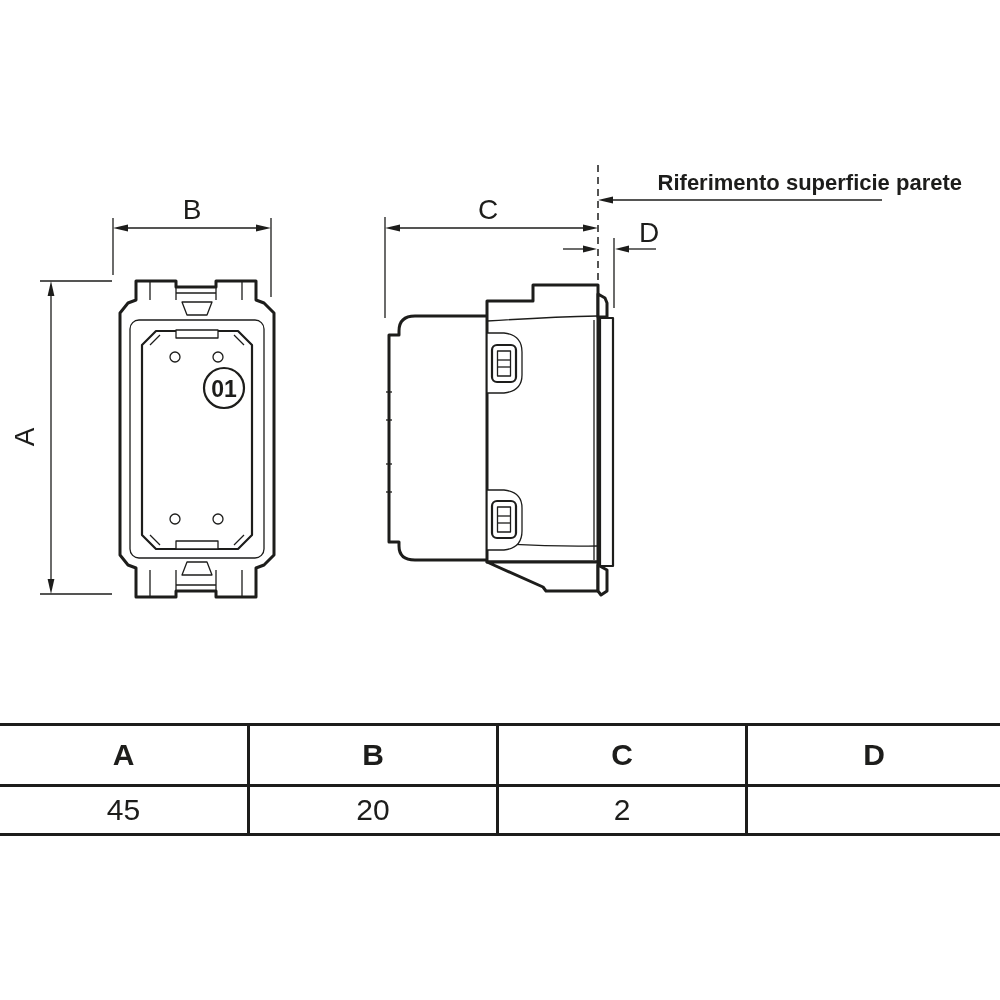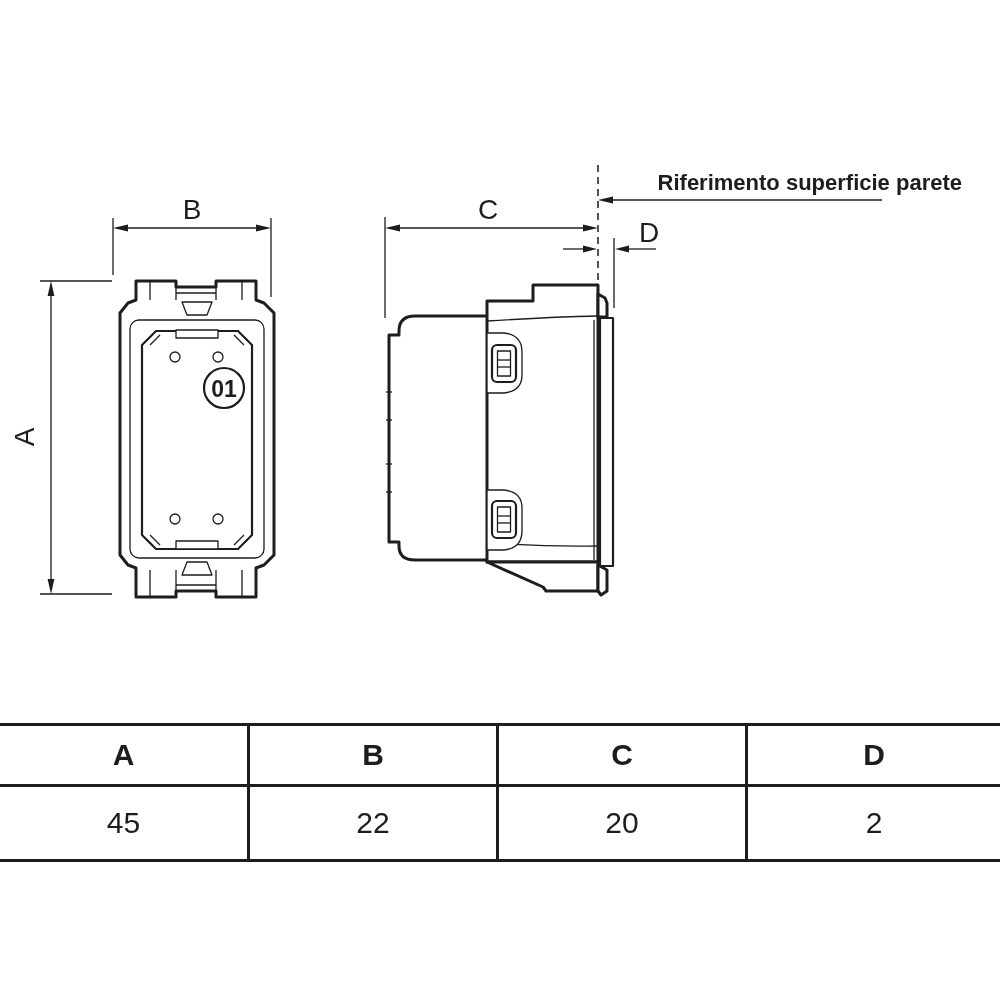--- a/index.html
+++ b/index.html
@@ -15,21 +15,21 @@
   .dash{fill:none;stroke:#1d1d1b;stroke-width:1.5;stroke-dasharray:7 5;}
   .ah{fill:#1d1d1b;stroke:none;}
   .dim-label{font-family:"Liberation Sans",sans-serif;font-size:28px;fill:#1d1d1b;}
   .badge-label{font-family:"Liberation Sans",sans-serif;font-size:23px;font-weight:bold;fill:#1d1d1b;}
   .ref-label{font-family:"Liberation Sans",sans-serif;font-size:22px;font-weight:bold;fill:#1d1d1b;}
   
   #dim-table{position:absolute;left:0;top:723px;width:1000px;
              border-top:3px solid #1d1d1b;border-bottom:3px solid #1d1d1b;}
   .t-row{display:grid;grid-template-columns:250px 249px 249px 252px;}
   .t-row.head{height:58px;border-bottom:3px solid #1d1d1b;}
-  .t-row.vals{height:72px;}
+  .t-row.vals{height:46px;}
   .t-cell{display:flex;align-items:center;justify-content:center;font-size:30px;}
   .t-row .t-cell:nth-child(-n+3){border-right:3px solid #1d1d1b;}
   .t-row.head .t-cell{font-weight:bold;}
 </style>
 </head>
 <body>
 
 <div id="stage">
 
   <svg width="1000" height="720" viewBox="0 0 1000 720">
@@ -166,19 +166,18 @@
 
   <div id="dim-table">
     <div class="t-row head">
       <div class="t-cell">A</div>
       <div class="t-cell">B</div>
       <div class="t-cell">C</div>
       <div class="t-cell">D</div>
     </div>
     <div class="t-row vals">
       <div class="t-cell">45</div>
-      <div class="t-cell">22</div>
       <div class="t-cell">20</div>
       <div class="t-cell">2</div>
     </div>
   </div>
 
 </div>
 
 </body></html>

